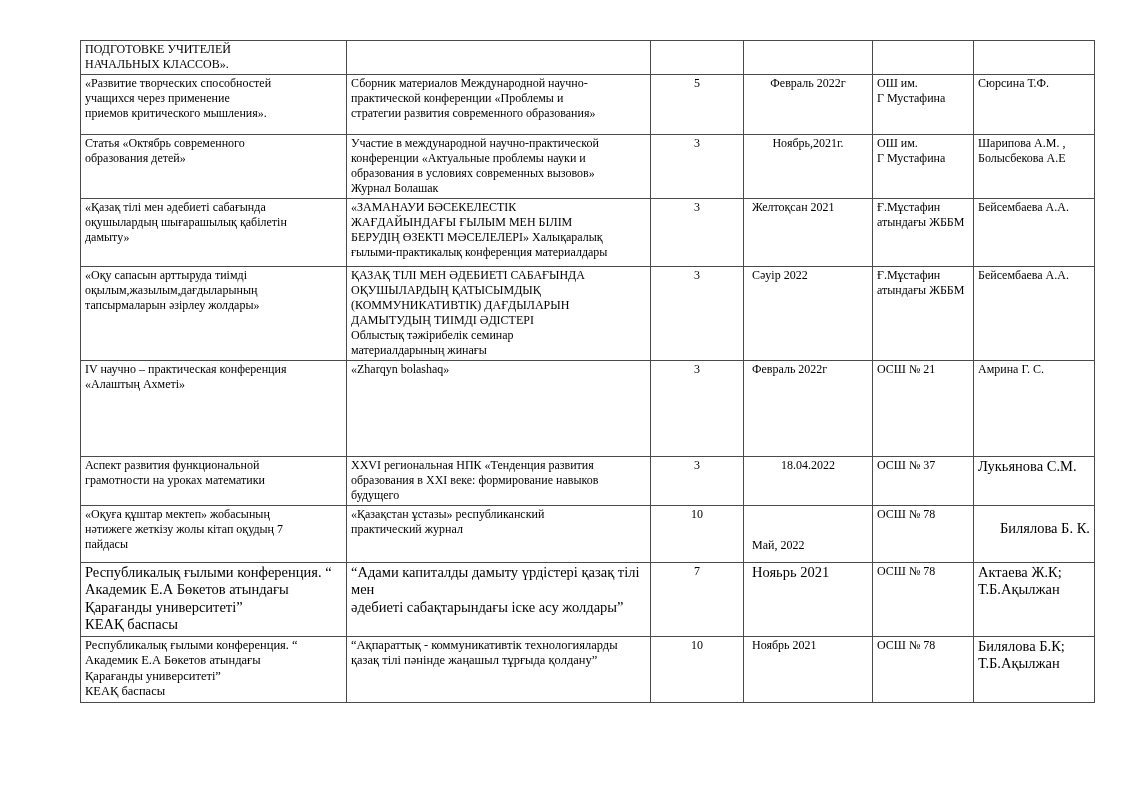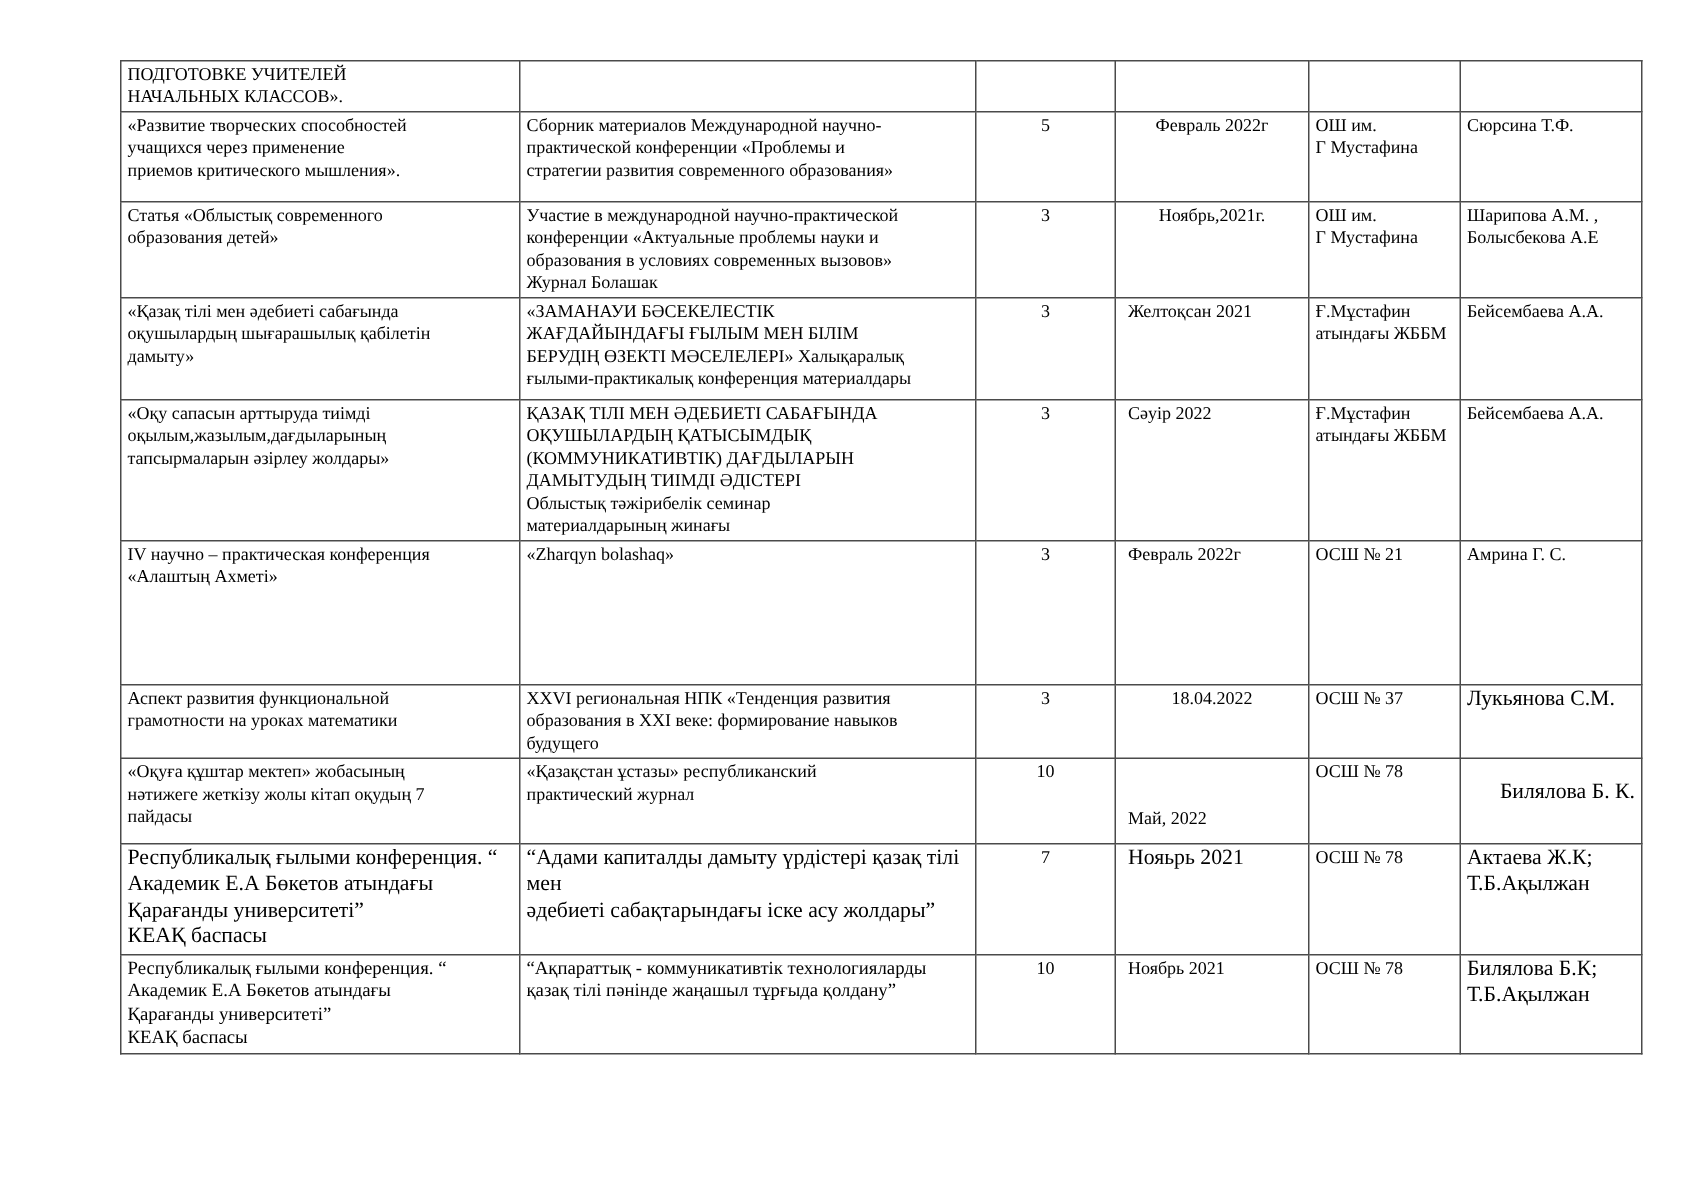--- a/index.html
+++ b/index.html
@@ -88,21 +88,21 @@
         <td>Сборник материалов Международной научно-
 практической конференции «Проблемы и
 стратегии  развития  современного образования»</td>
         <td>5</td>
         <td>Февраль 2022г</td>
         <td>ОШ им.
 Г Мустафина</td>
         <td>Сюрсина Т.Ф.</td>
       </tr>
       <tr>
-        <td>Статья  «Облыстық современного
+        <td>Статья  «Октябрь современного
 образования детей»</td>
         <td>Участие в международной научно-практической
 конференции «Актуальные проблемы науки и
 образования в условиях  современных вызовов»
 Журнал Болашак</td>
         <td>3</td>
         <td>Ноябрь,2021г.</td>
         <td>ОШ им.
 Г Мустафина</td>
         <td>Шарипова А.М. ,

